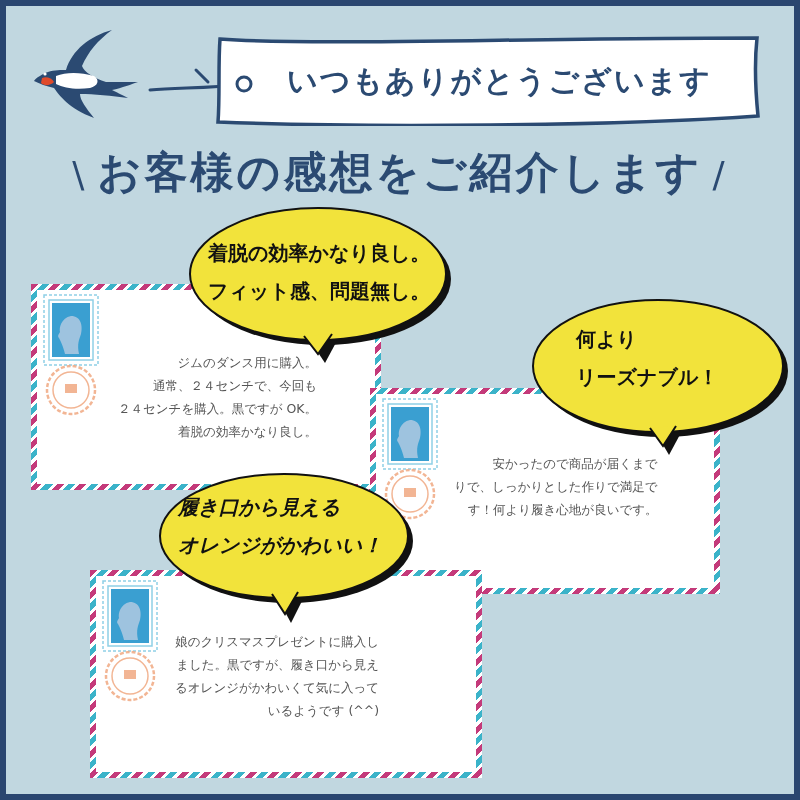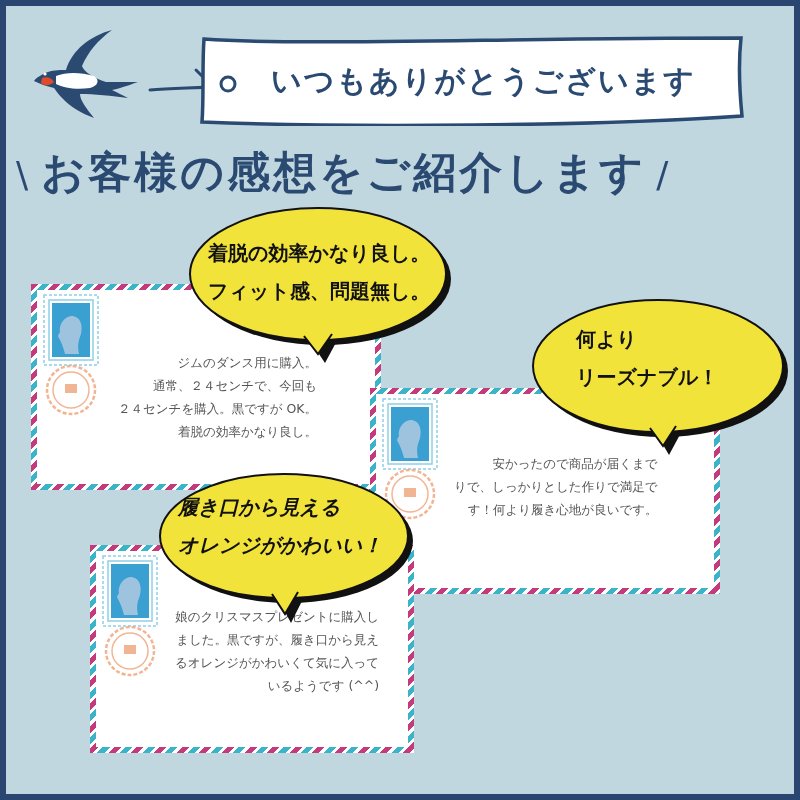--- a/index.html
+++ b/index.html
@@ -8,30 +8,30 @@
 
   .frame {
     position: absolute; left: 6px; top: 6px; width: 788px; height: 788px;
     background: #c1d7e0;
   }
 
   
   .swallow { position: absolute; left: 26px; top: 20px; width: 108px; height: 98px; }
   .string { position: absolute; left: 140px; top: 60px; width: 110px; height: 40px; }
   .tag {
-    position: absolute; left: 194px; top: 30px; width: 545px; height: 90px;
+    position: absolute; left: 210px; top: 30px; width: 545px; height: 90px;
   }
   .tag svg { position: absolute; inset: 0; }
   .tag-text {
     position: absolute; left: 62px; right: 40px; top: 25px;
     text-align: center; color: #2b4a72; font-size: 30px; font-weight: bold;
     letter-spacing: 2px; white-space: nowrap;
   }
   .headline {
-    position: absolute; left: 0; right: 0; top: 138px; text-align: left;
+    position: absolute; left: 0; right: 0; top: 138px; text-align: center;
     color: #2b4a72; font-size: 43px; font-weight: bold; letter-spacing: 3px;
     white-space: nowrap;
   }
   .headline .slash { font-weight: normal; font-size: 36px; margin: 0 10px; }
 
   
   .card {
     position: absolute; padding: 6px;
     background: repeating-linear-gradient(135deg,
       #c43a7a 0 5px, #ffffff 5px 8px, #3bb3c9 8px 13px, #ffffff 13px 16px);
@@ -119,21 +119,21 @@
         <rect x="24" y="24" width="12" height="9" fill="#f0a982"></rect>
       </svg>
       <div class="card-text" style="left:78px; top:58px;">
         <div>安かったので商品が届くまで</div>
         <div>りで、しっかりとした作りで満足で</div>
         <div>す！何より履き心地が良いです。</div>
       </div>
     </div>
   </div>
 
-  <div class="card" style="left:84px; top:539px; width:324px; height:208px;">
+  <div class="card" style="left:84px; top:564px; width:392px; height:208px;">
     <div class="card-inner">
       <svg class="stamp" viewBox="0 0 56 72">
         <rect x="1" y="1" width="54" height="70" fill="#ffffff" stroke="#8fd0e6" stroke-width="1.5" stroke-dasharray="3 2"></rect>
         <rect x="6" y="6" width="44" height="60" fill="none" stroke="#8fd0e6" stroke-width="1.5"></rect>
         <rect x="9" y="9" width="38" height="54" fill="#3a9fd1"></rect>
         <path d="M22 60 C20 52 18 48 16 44 C14 42 16 40 17 38 C16 34 18 24 28 22 C38 22 40 32 38 40 C36 46 34 50 36 60 Z" fill="#9ec3df"></path>
       </svg>
       <svg class="postmark" viewBox="0 0 60 60">
         <circle cx="30" cy="30" r="24" fill="none" stroke="#f0a982" stroke-width="2.5" stroke-dasharray="4 2"></circle>
         <circle cx="30" cy="30" r="18" fill="none" stroke="#f0a982" stroke-width="1.5"></circle>

